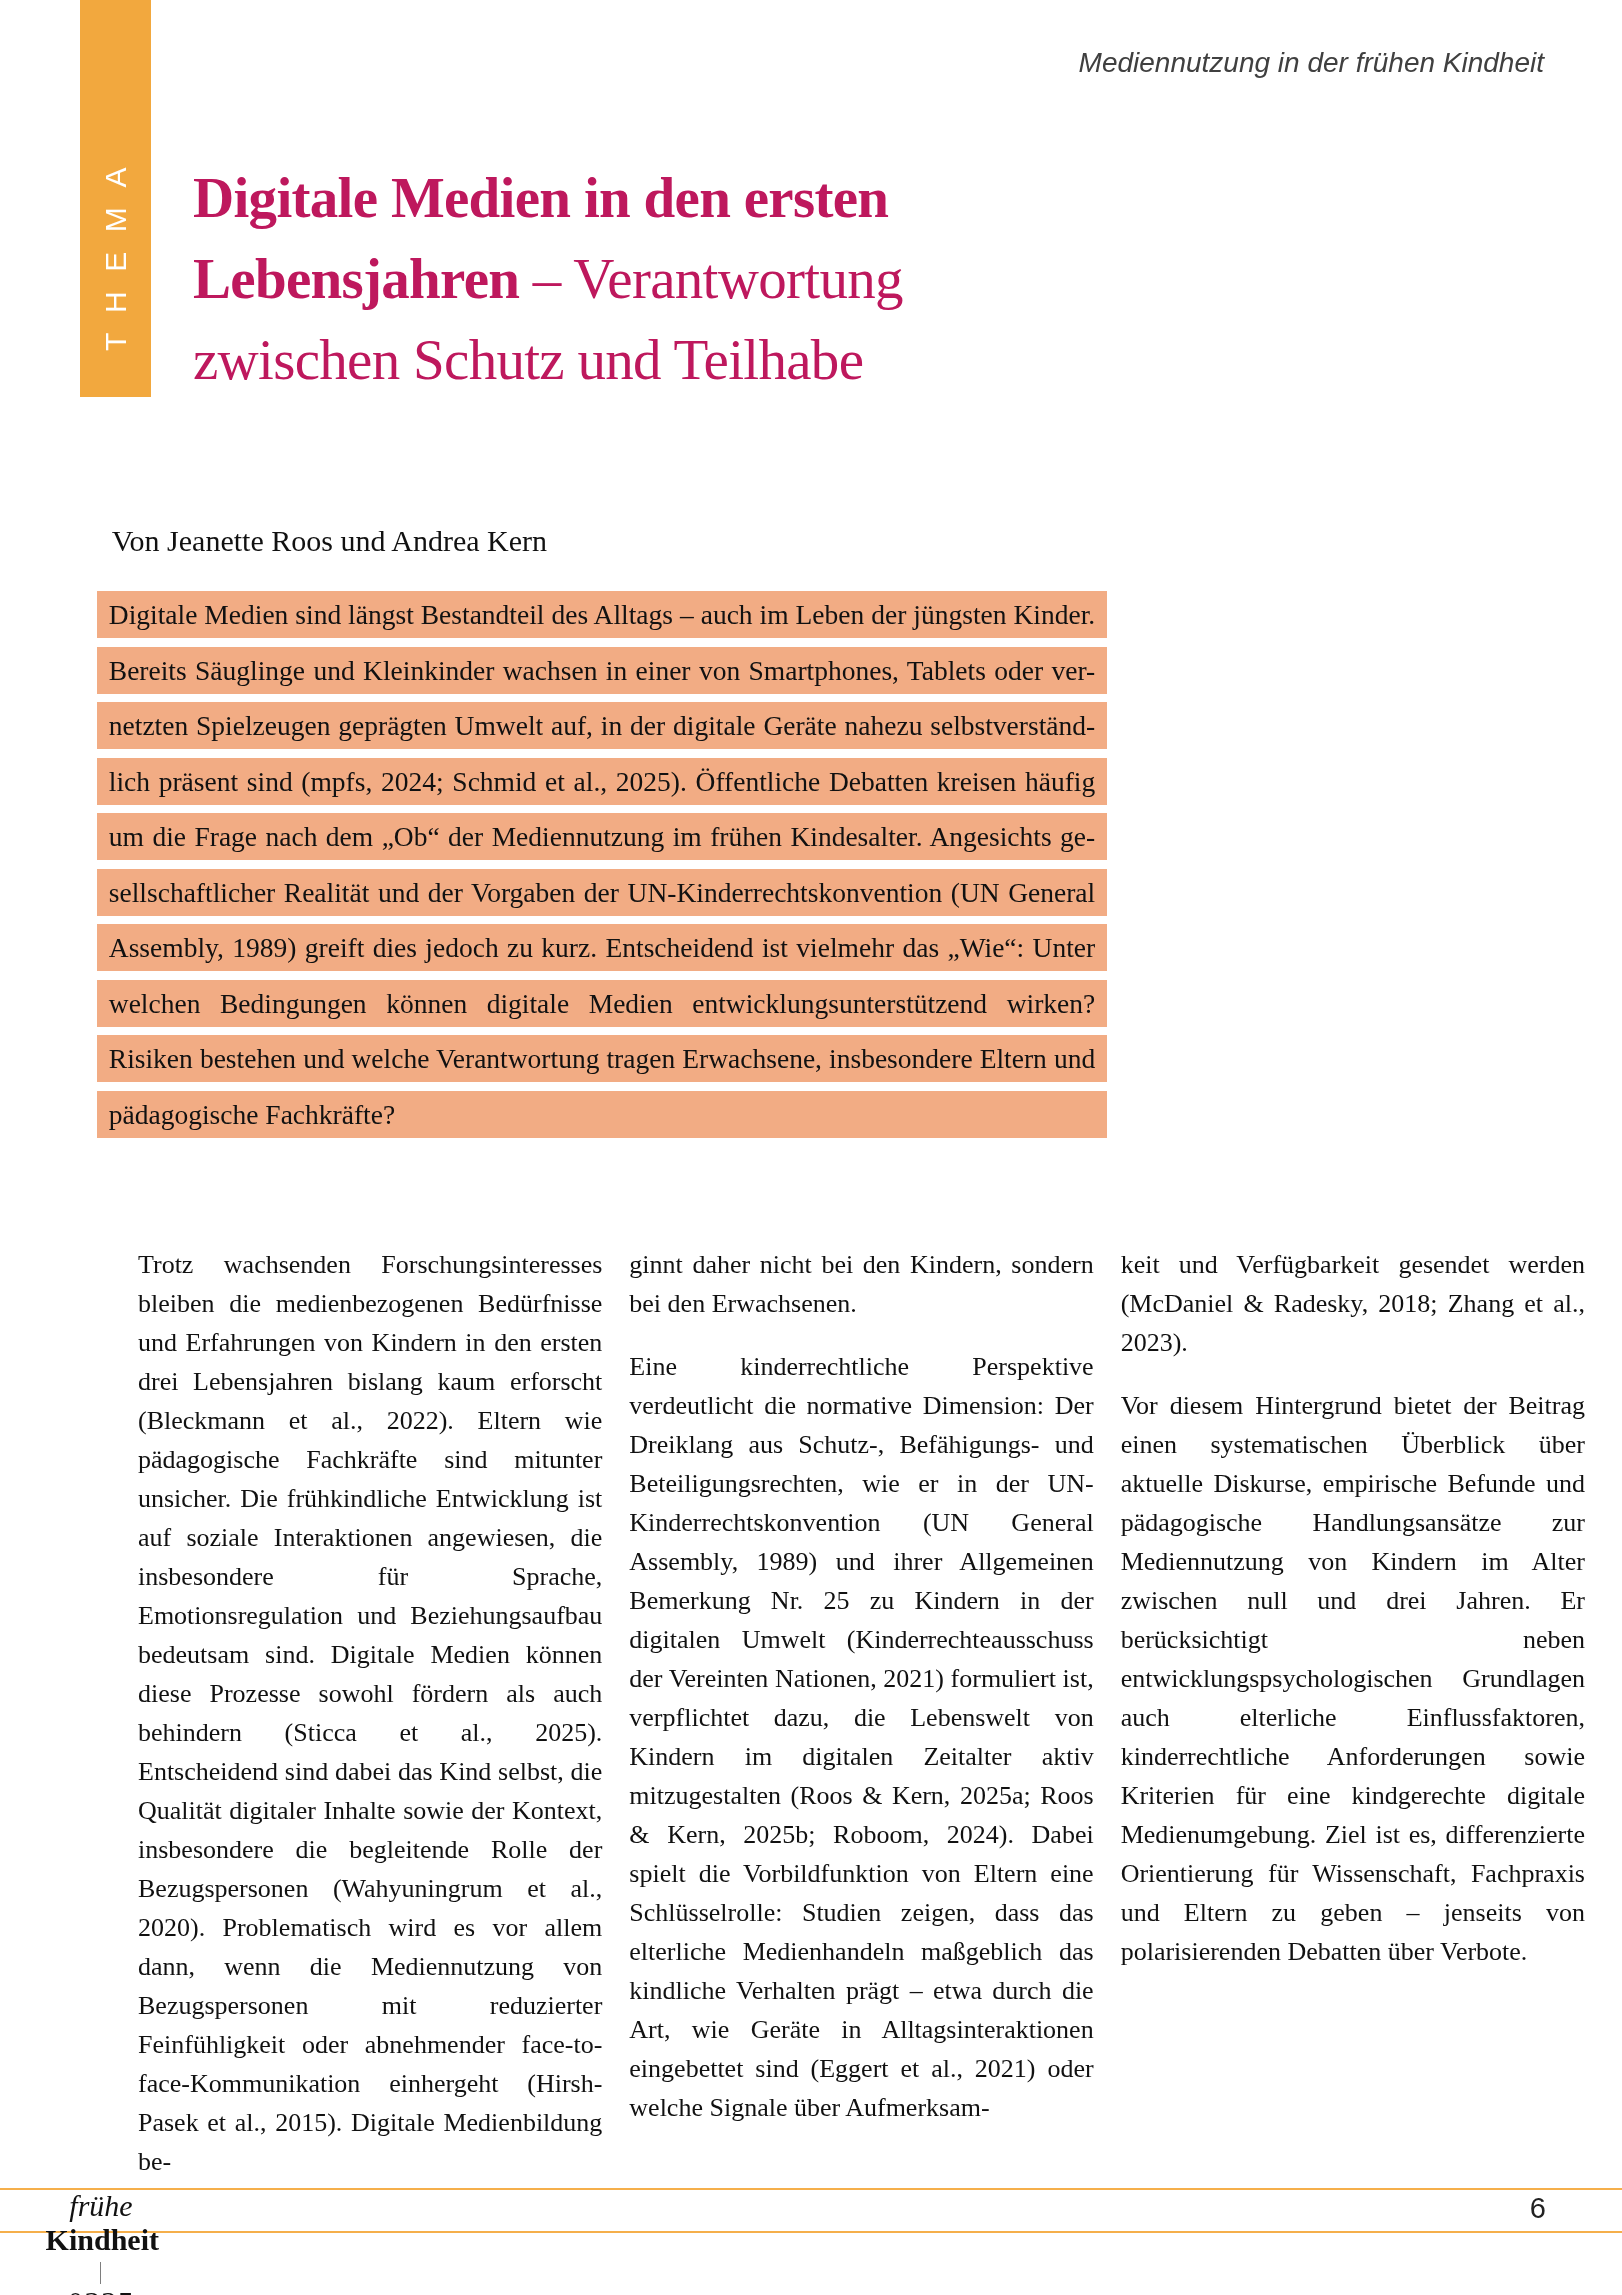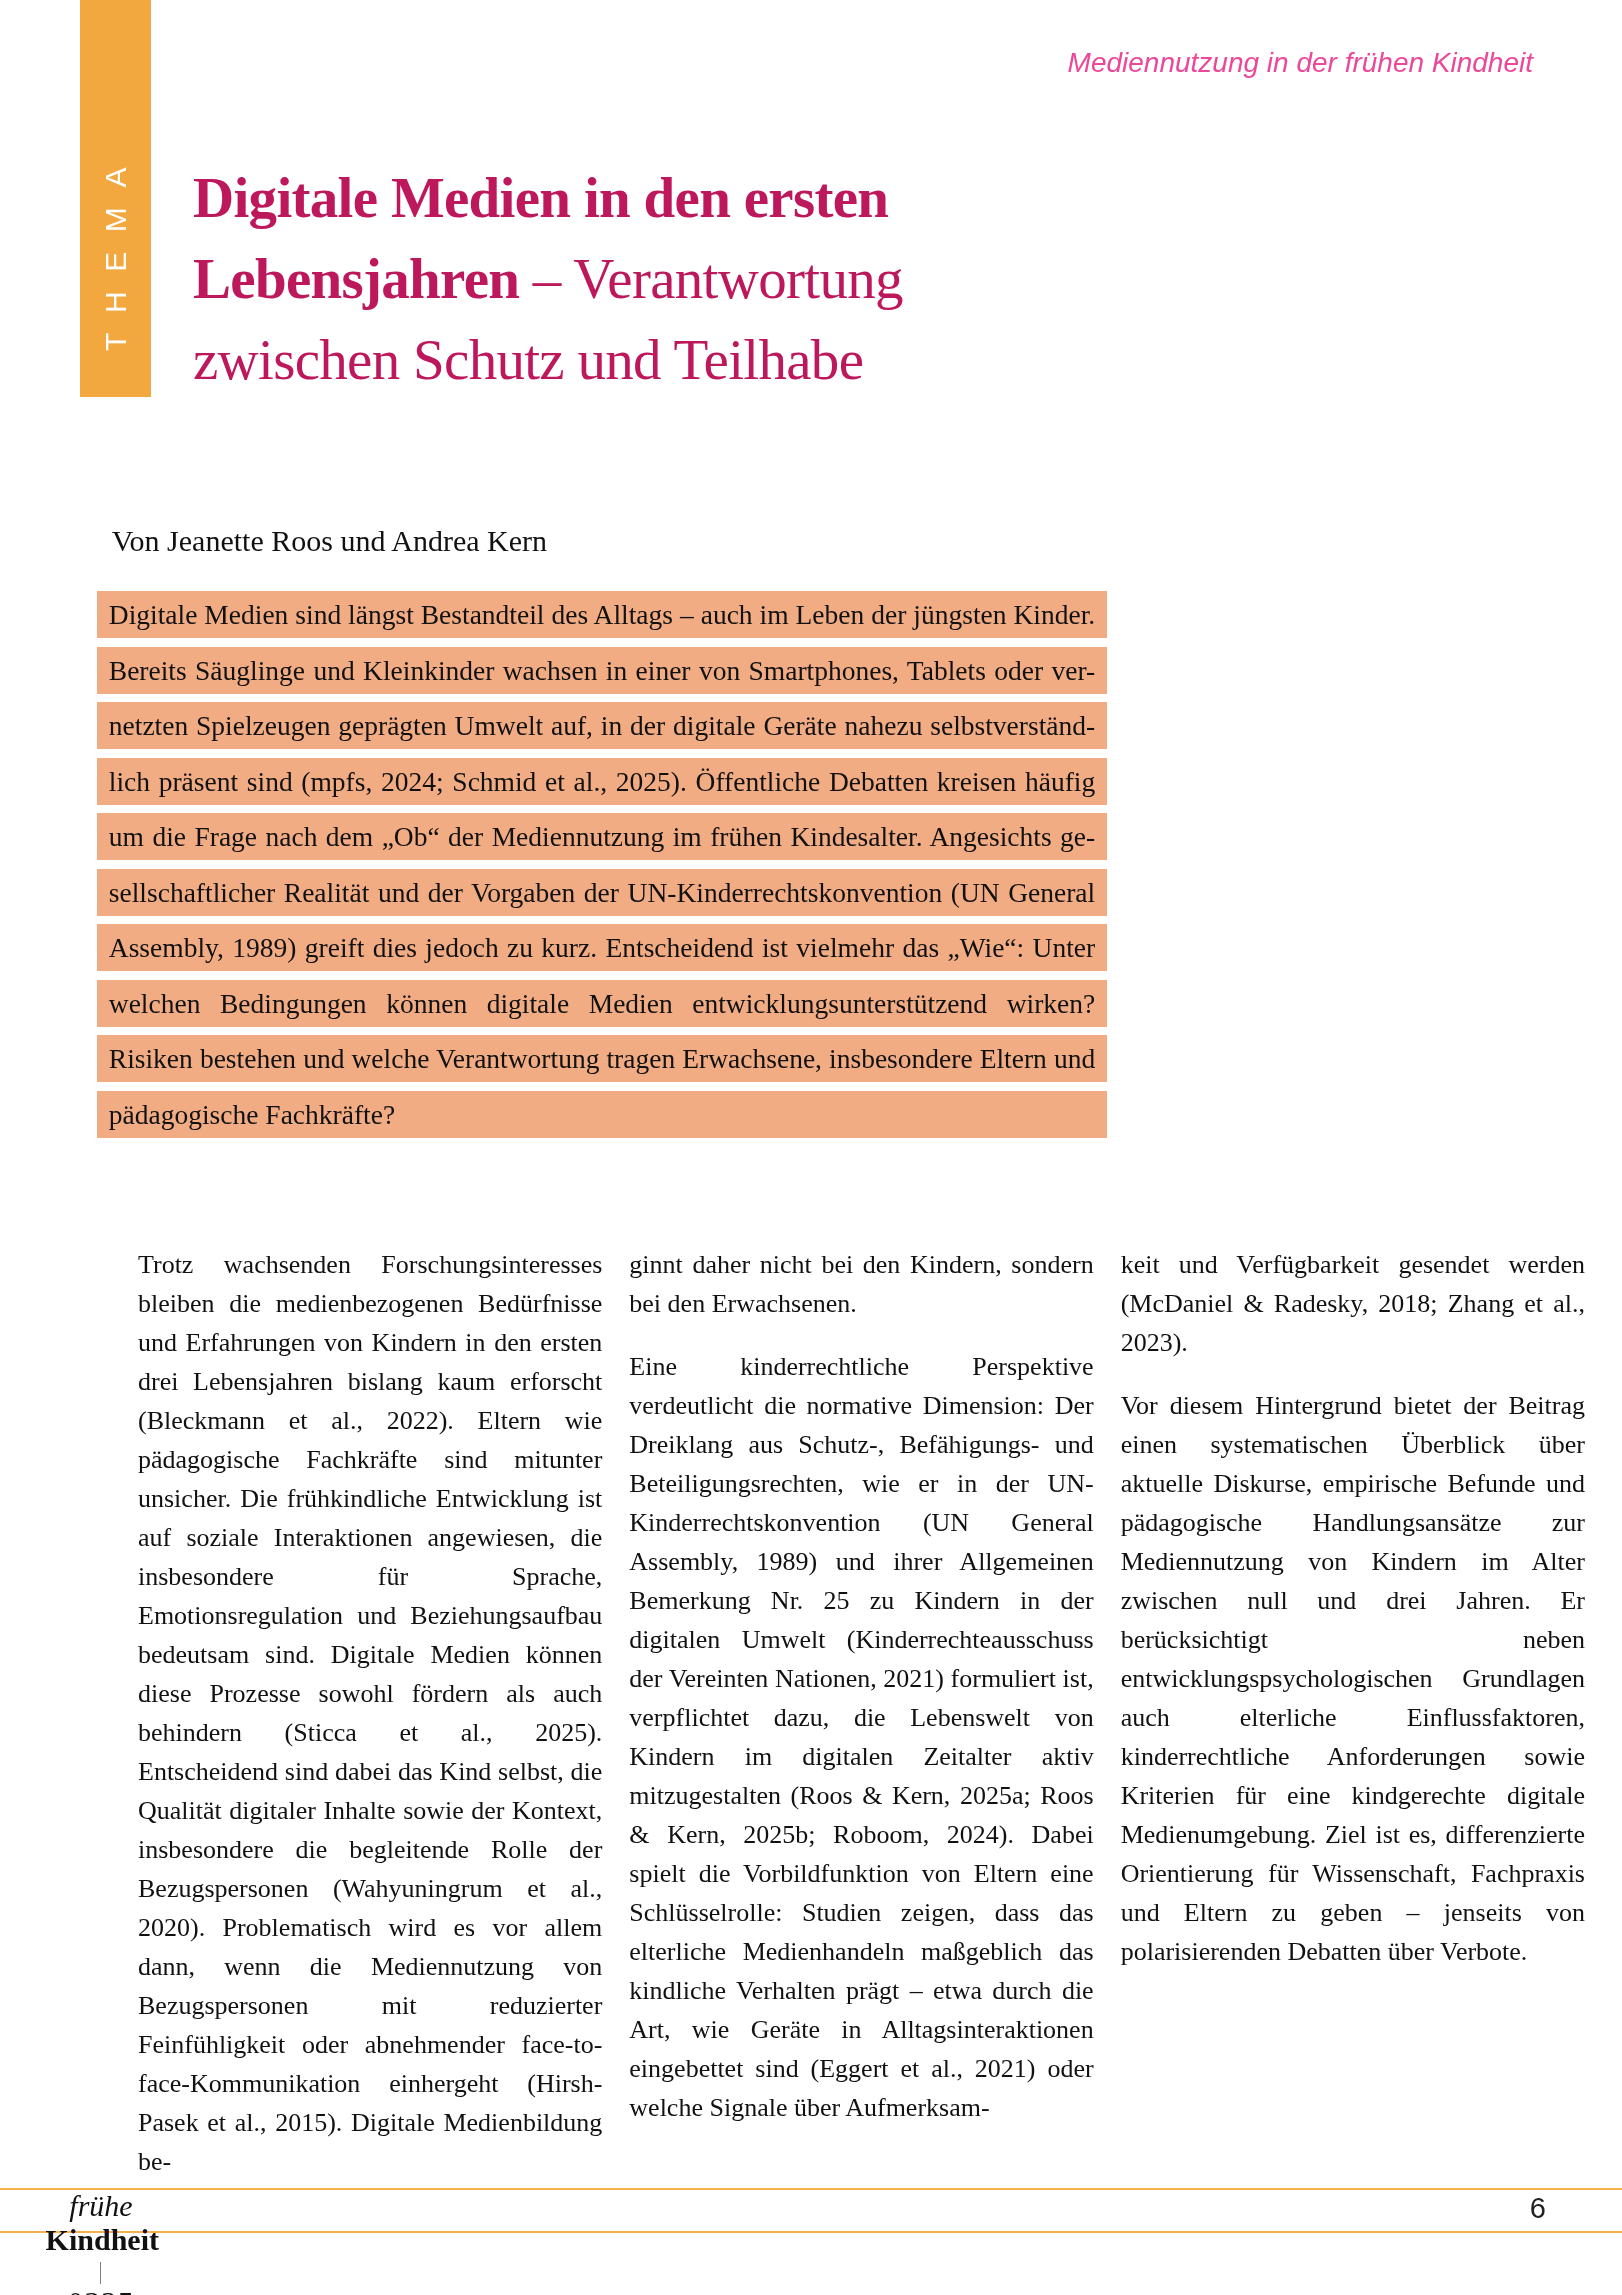--- a/index.html
+++ b/index.html
@@ -36,25 +36,25 @@
     font-family: "Liberation Sans", sans-serif;
     font-size: 30px;
     letter-spacing: 19.6px;
     padding-top: 46px; 
   }
 
   
   .running-title {
     position: absolute;
     top: 47px;
-    right: 90px;
+    right: 79px;
     font-family: "Liberation Sans", sans-serif;
     font-style: italic;
     font-size: 28px;
-    color: #ec4899;
+    color: #404040;
   }
 
   
   .article-title {
     position: absolute;
     left: 193px;
     top: 157px;
     font-size: 57px;
     line-height: 81px;
     color: #be185d;

